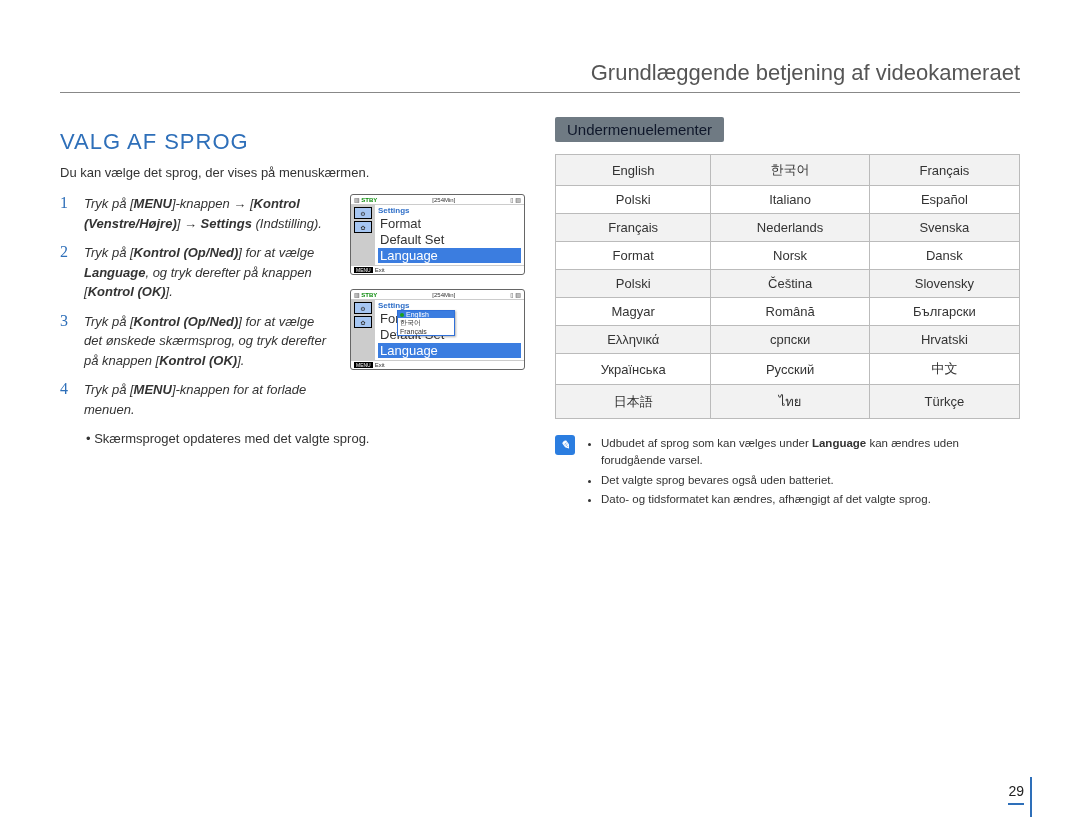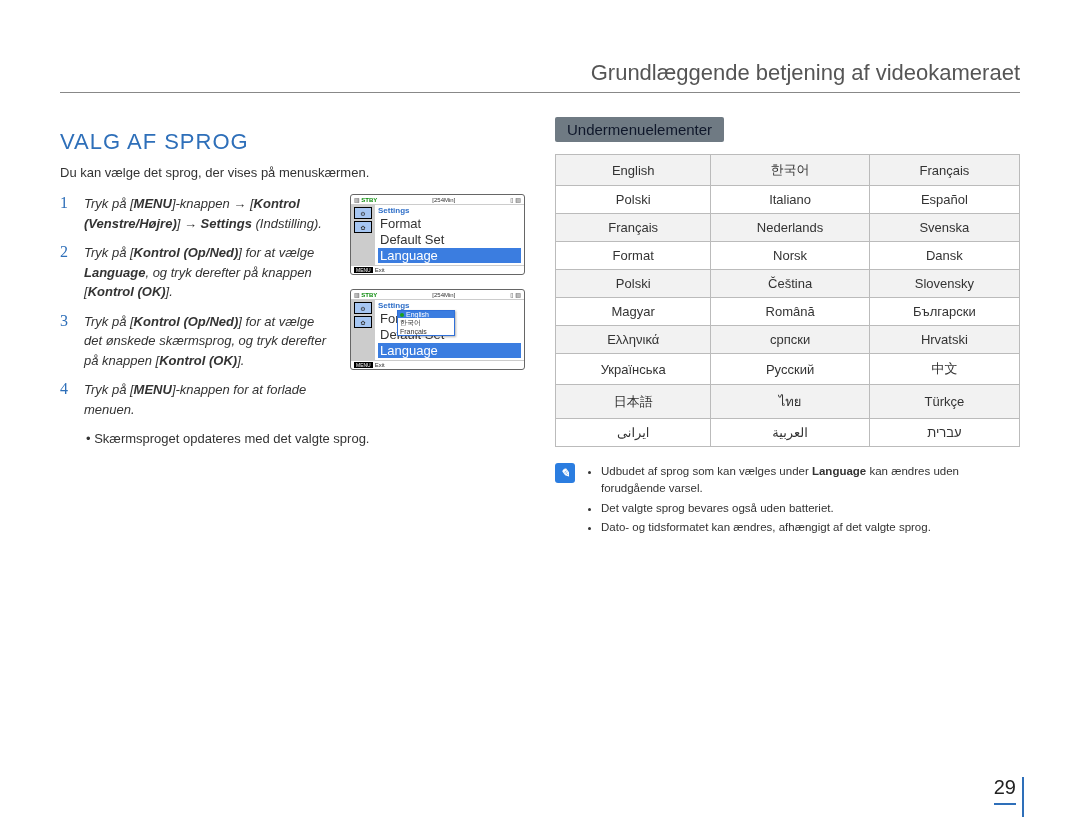--- a/index.html
+++ b/index.html
@@ -212,22 +212,22 @@
   .note-list {
     margin: 0;
     padding-left: 16px;
     line-height: 1.5;
   }
   .note-list li { margin-bottom: 2px; }
 
   .page-number {
     position: absolute;
     bottom: 20px;
-    right: 64px;
-    font-size: 20px;
+    right: 56px;
+    font-size: 14px;
     color: #222;
     padding-bottom: 4px;
     border-bottom: 2px solid #2e6fb9;
   }
   .page-number::after {
     content: "";
     display: block;
     position: absolute;
     right: -8px;
     bottom: -14px;
@@ -395,25 +395,20 @@
             <tr>
               <td>Українська</td>
               <td>Русский</td>
               <td>中文</td>
             </tr>
             <tr>
               <td>日本語</td>
               <td>ไทย</td>
               <td>Türkçe</td>
             </tr>
-            <tr>
-              <td>ایرانی</td>
-              <td>العربیة</td>
-              <td>עברית</td>
-            </tr>
           </tbody>
       </table>
 
       <div class="note-block">
         <div class="note-icon">✎</div>
         <ul class="note-list" id="notes-ul">
             <li>Udbudet af sprog som kan vælges under <b>Language</b> kan ændres uden forudgående varsel.</li>
             <li>Det valgte sprog bevares også uden batteriet.</li>
             <li>Dato- og tidsformatet kan ændres, afhængigt af det valgte sprog.</li>
           </ul>

